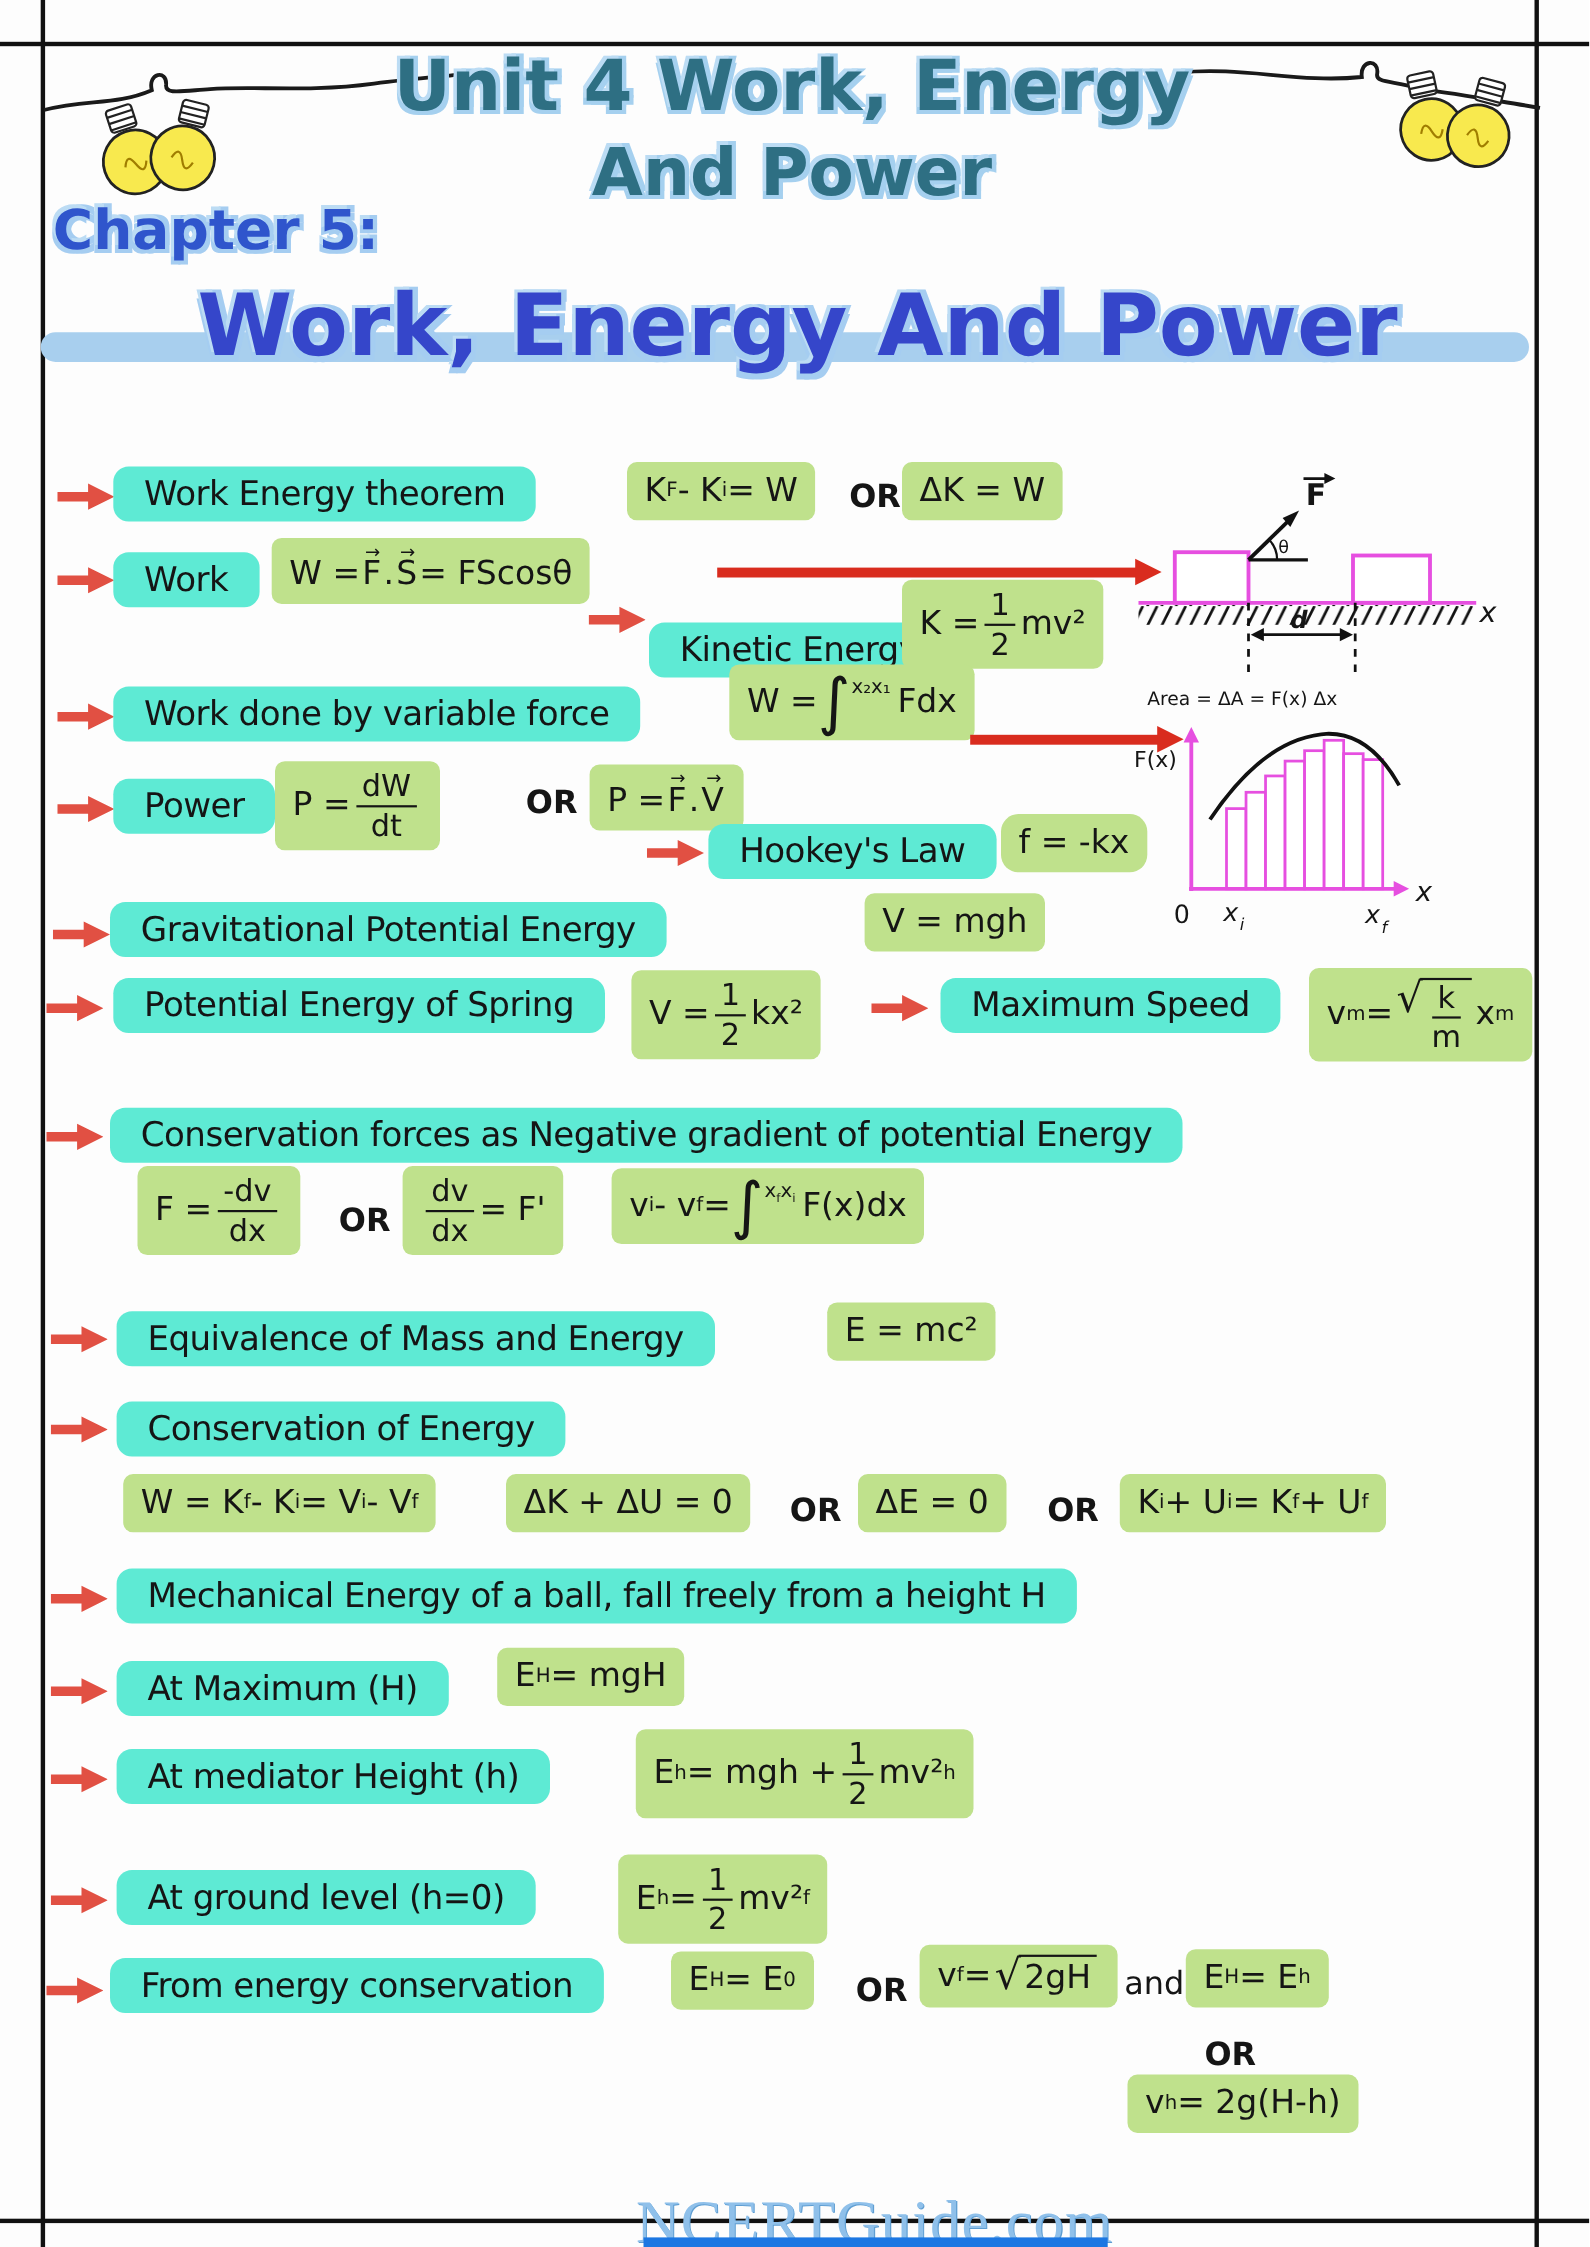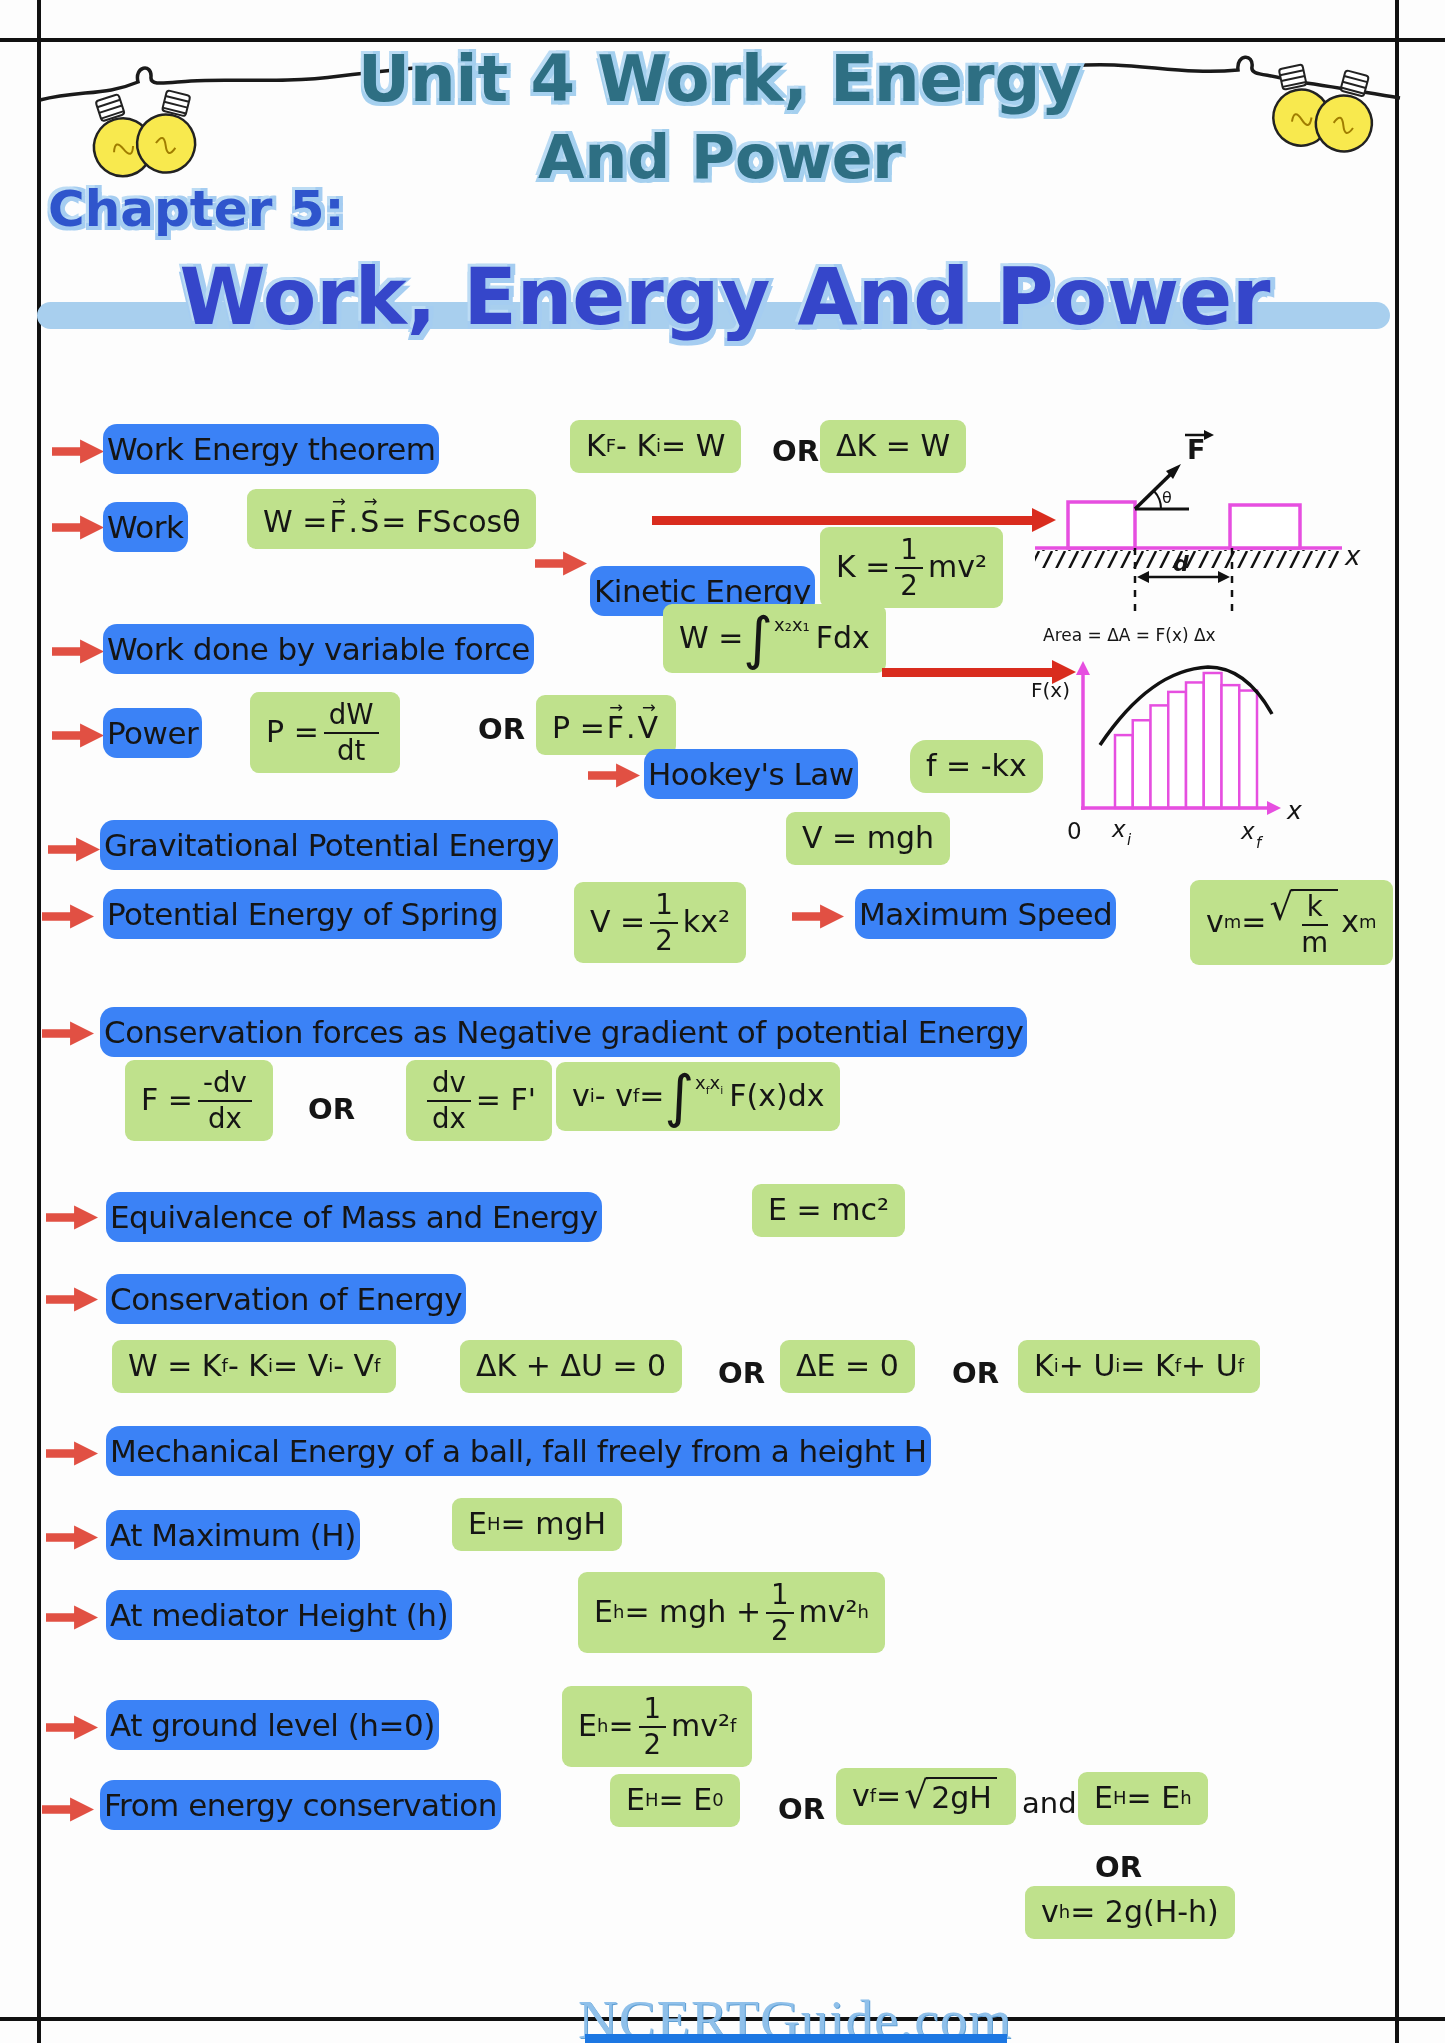--- a/index.html
+++ b/index.html
@@ -10,21 +10,21 @@
   .hline{position:absolute;left:0;width:1445px;height:4px;background:#111;}
   .title-teal{color:#2e6f83;font-weight:bold;text-align:center;
     text-shadow:4px 4px 0 #a5d0ef,-3px -3px 0 #bcdcf4,4px -3px 0 #a5d0ef,-3px 4px 0 #a5d0ef;}
   .title-blue{color:#3546ca;font-weight:bold;text-align:center;
     text-shadow:4px 5px 0 #a5cdf1,-3px -3px 0 #bcdcf4,5px -3px 0 #a5cdf1,-3px 5px 0 #a5cdf1;}
   .chapter{color:#2f55cc;font-weight:bold;
     text-shadow:4px 4px 0 #a5cdf1,-3px -3px 0 #bcdcf4,4px -3px 0 #a5cdf1,-3px 4px 0 #a5cdf1;}
   .band{position:absolute;background:#a8cfee;border-radius:14px;}
   .arrow{position:absolute;width:52px;height:27px;background:#e15043;
     clip-path:polygon(0 34%,54% 34%,54% 6%,100% 50%,54% 94%,54% 66%,0 66%);}
-  .hl{position:absolute;background:#3b82f6;border-radius:14px;padding:7px 4px;
+  .hl{position:absolute;background:#5eead4;border-radius:14px;padding:7px 28px;
     font-size:31px;white-space:nowrap;letter-spacing:-0.5px;}
   .gbox{position:absolute;background:#bfe18c;border-radius:9px;padding:9px 16px;
     font-size:30px;white-space:nowrap;display:flex;align-items:center;line-height:1.15;}
   .conn{position:absolute;font-size:29px;font-weight:bold;white-space:nowrap;}
   .larrow{position:absolute;height:9px;background:#d92c1e;}
   .larrow::after{content:"";position:absolute;right:-22px;top:-8px;width:0;height:0;
     border-left:24px solid #d92c1e;border-top:12px solid transparent;border-bottom:12px solid transparent;}
   sub{font-size:0.60em;}
   i-frac{display:inline-flex;flex-direction:column;align-items:center;vertical-align:middle;
     margin:0 5px;line-height:1;font-size:0.92em;}
@@ -176,21 +176,21 @@
       </i-sq>x<sub>m</sub></span>
 
   <span class="arrow" style="left:42px;top:1020px;"></span>
   <span class="hl" style="left:100px;top:1007px;">Conservation forces as Negative gradient of potential Energy</span>
 
   <span class="gbox" style="left:125px;top:1060px;">F = <i-frac>
         <i-n>-dv</i-n>
         <i-d>dx</i-d>
       </i-frac></span>
   <span class="conn" style="left:308px;top:1092px;">OR</span>
-  <span class="gbox" style="left:366px;top:1060px;margin-left:40px;"><i-frac>
+  <span class="gbox" style="left:366px;top:1060px;"><i-frac>
         <i-n>dv</i-n>
         <i-d>dx</i-d>
       </i-frac> = F'</span>
   <span class="gbox" style="left:556px;top:1062px;">v<sub>i</sub> - v<sub>f</sub> = <i-int>∫</i-int><i-lim>
         <i-u>x<sub>f</sub></i-u>
         <i-l>x<sub>i</sub></i-l>
       </i-lim>F(x)dx</span>
 
   <span class="arrow" style="left:46px;top:1204px;"></span>
   <span class="hl" style="left:106px;top:1192px;">Equivalence of Mass and Energy</span>

